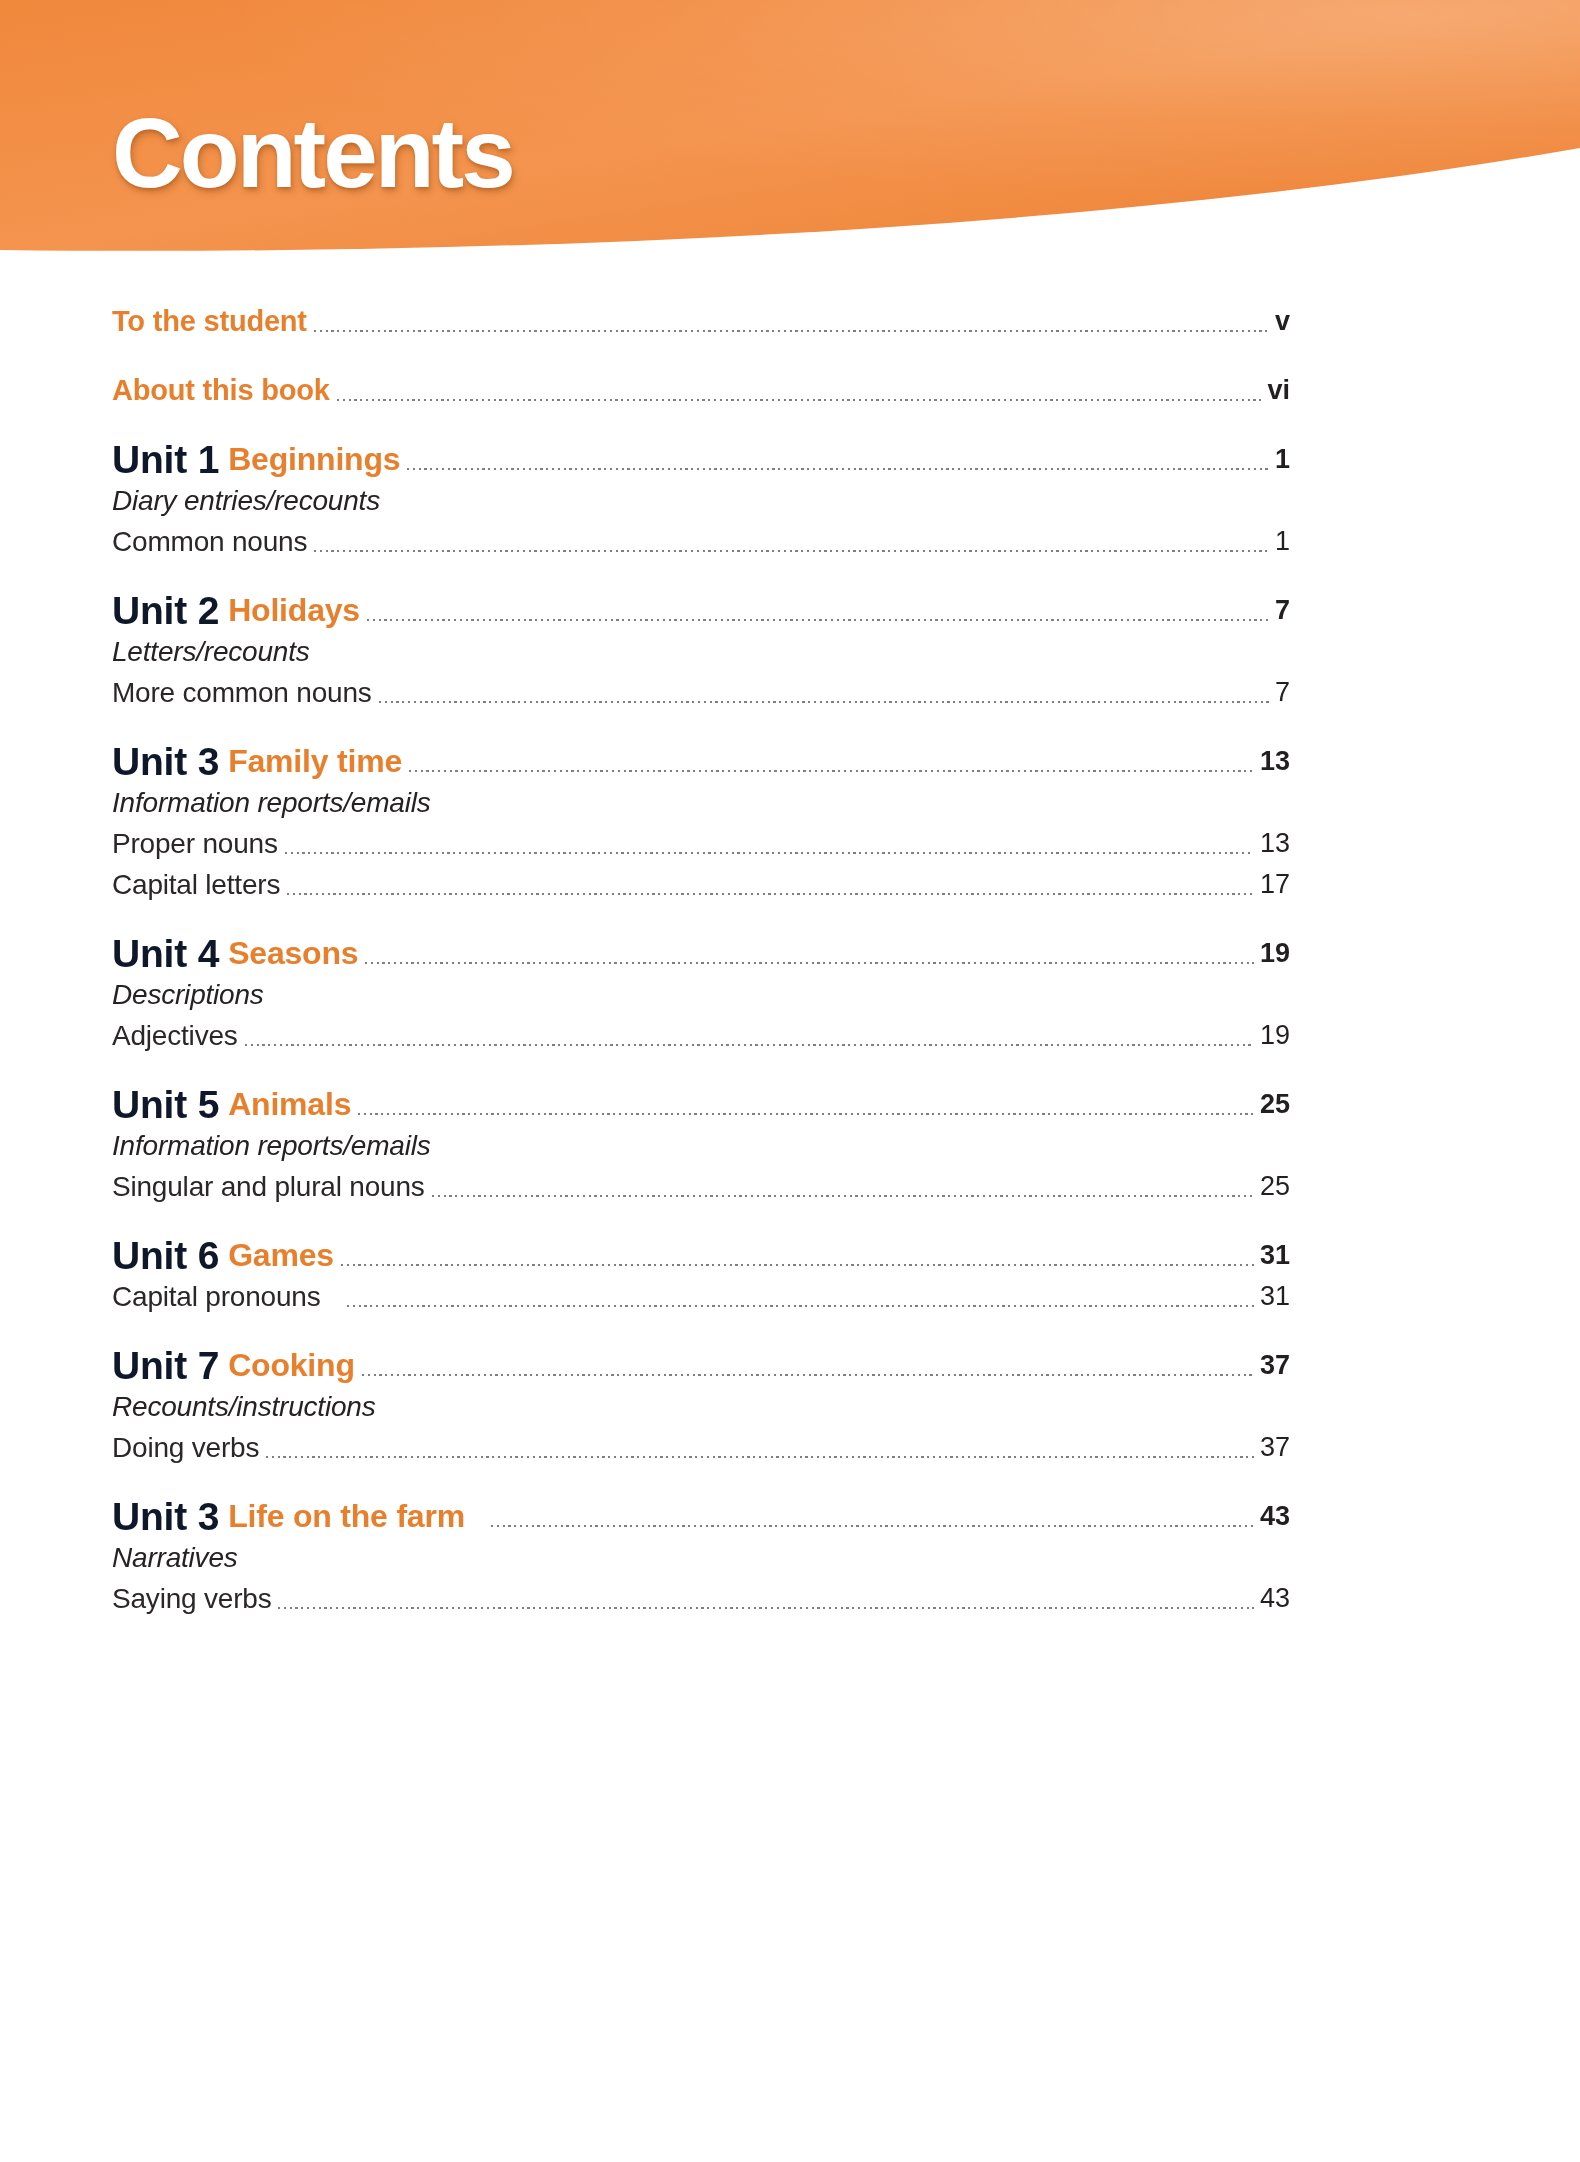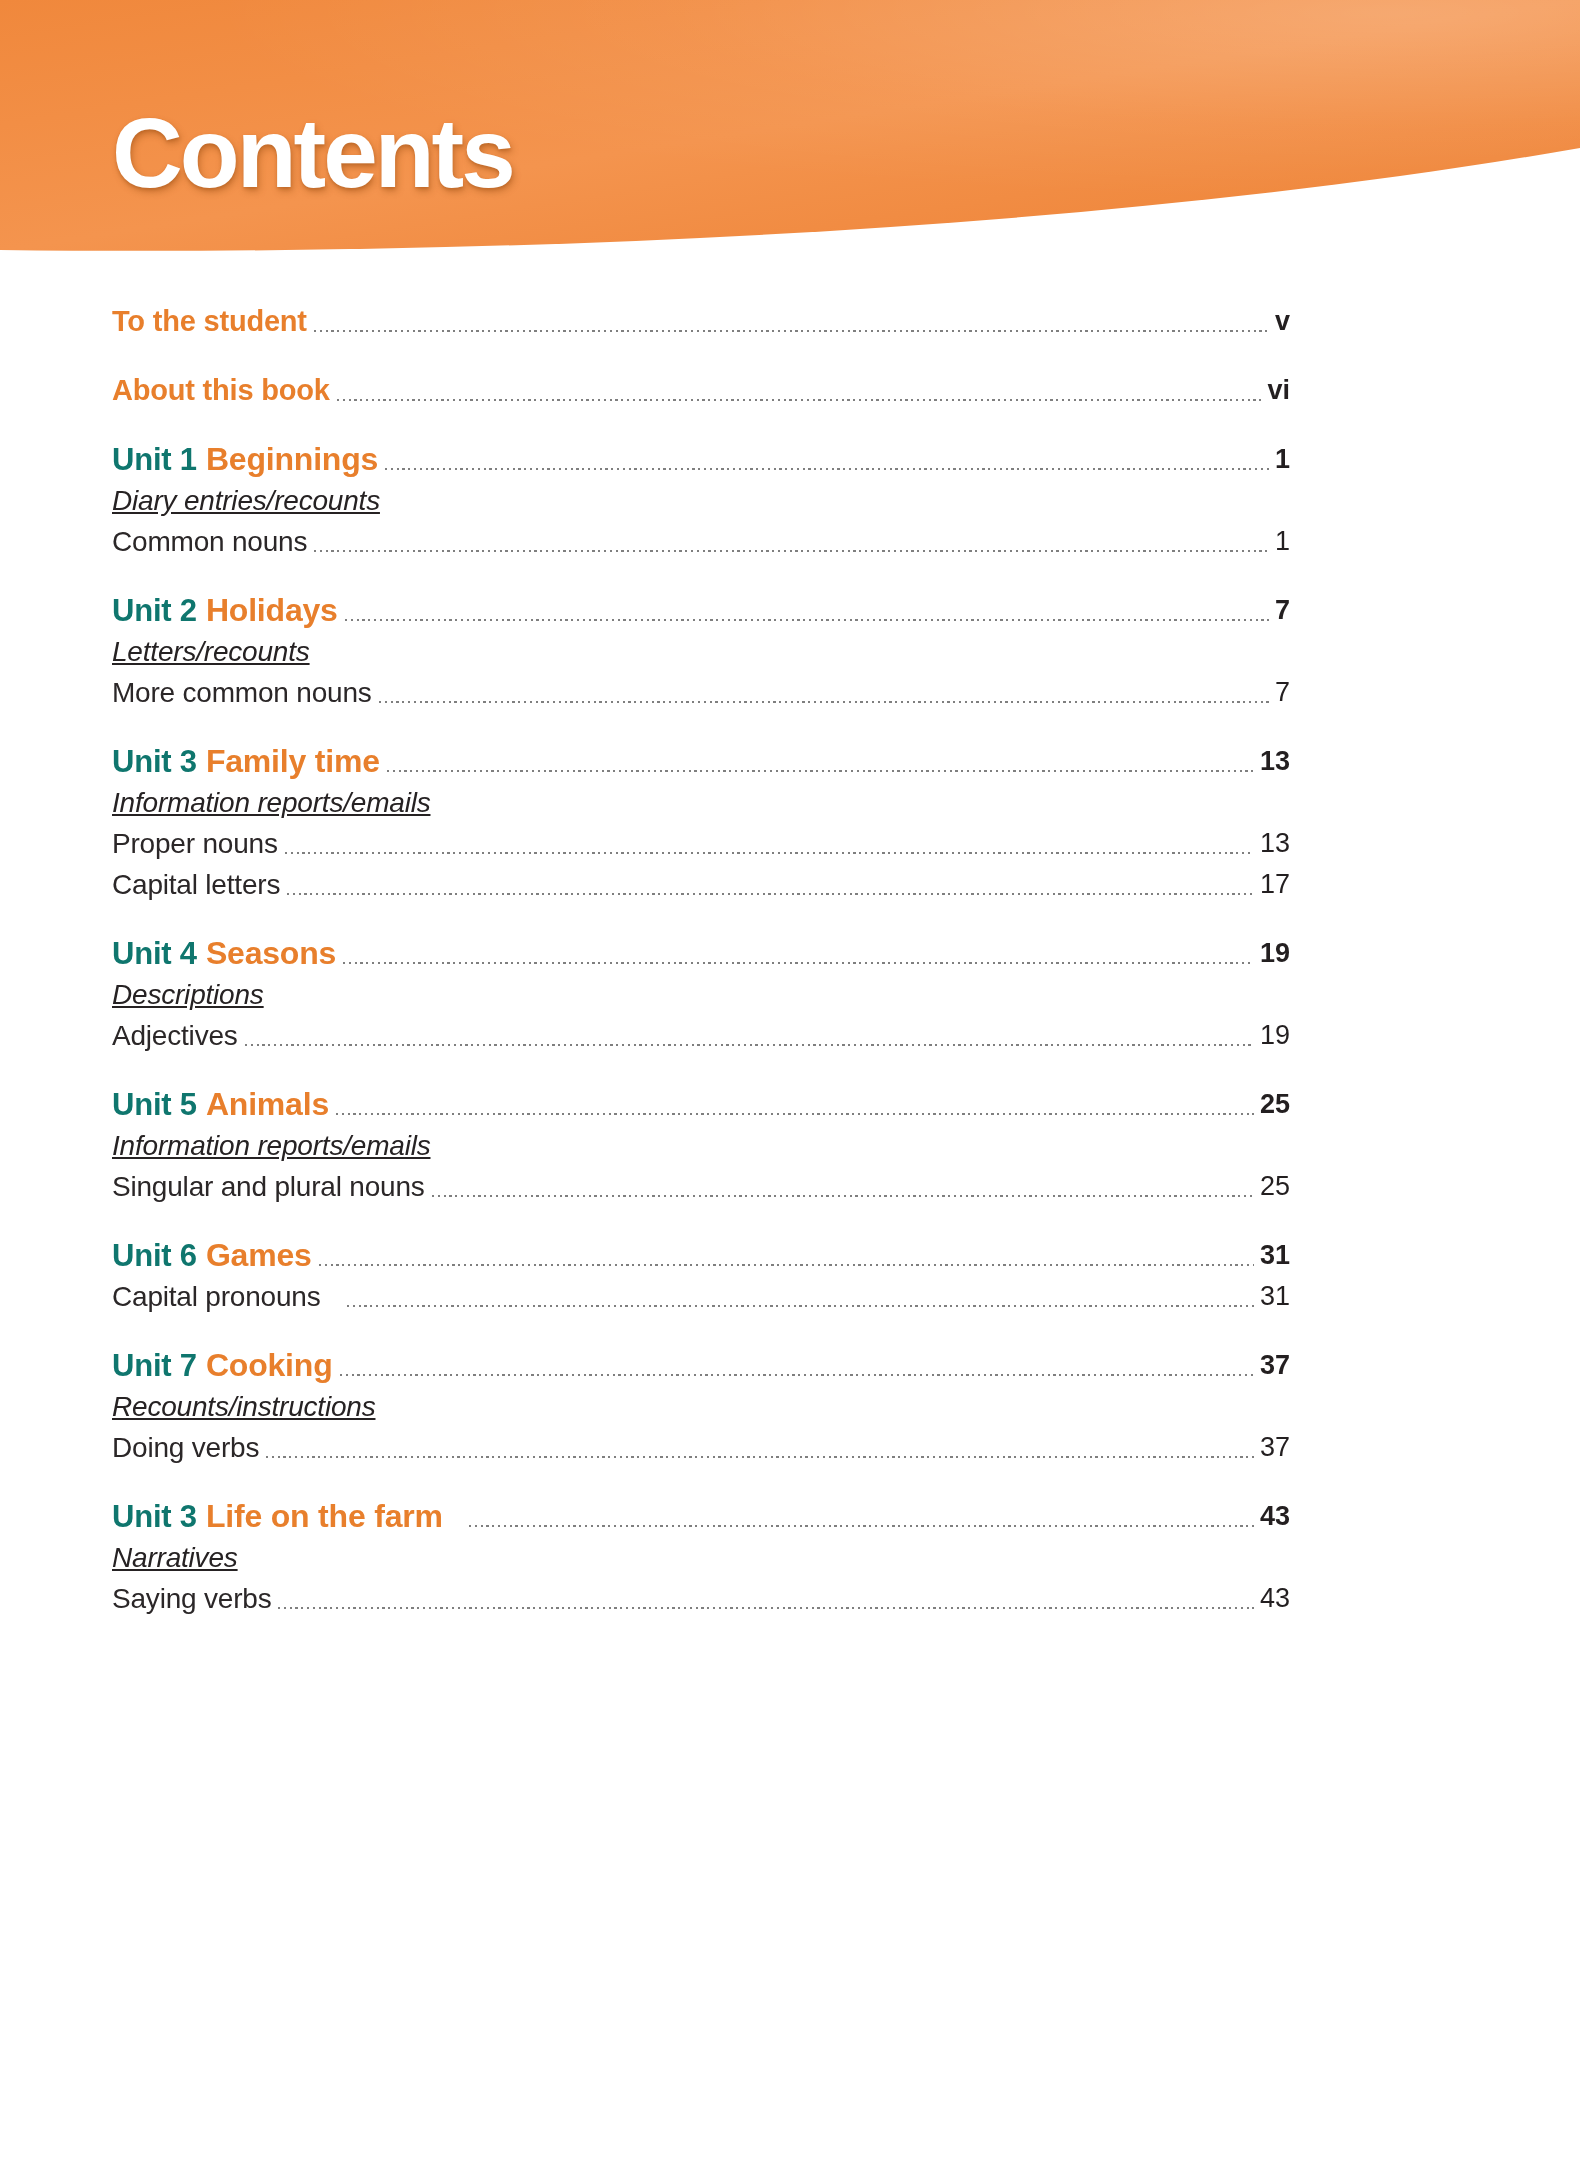--- a/index.html
+++ b/index.html
@@ -50,38 +50,37 @@
   .front-row { margin-bottom: 28px; }
   .unit-block { margin-bottom: 28px; }
 
   .front-label {
     font-size: 29px;
     font-weight: 700;
     color: #e87f2c;
     letter-spacing: -0.2px;
   }
   .unit-num {
-    font-size: 31px;
-    font-weight: 700;
-    color: #0f766e;
+    font-size: 39px;
+    font-weight: 700;
+    color: #0f172a;
     letter-spacing: -0.2px;
   }
   .unit-title {
     font-size: 32px;
     font-weight: 700;
     color: #e87f2c;
     margin-left: 9px;
     letter-spacing: -0.2px;
   }
   .genre {
     font-size: 28px;
     font-style: italic;
     color: #262223;
     letter-spacing: -0.2px;
-    text-decoration: underline;
   }
   .topic-label {
     font-size: 28px;
     font-weight: 400;
     color: #2b2728;
     letter-spacing: -0.2px;
   }
 
   .leader {
     flex: 1 1 auto;

